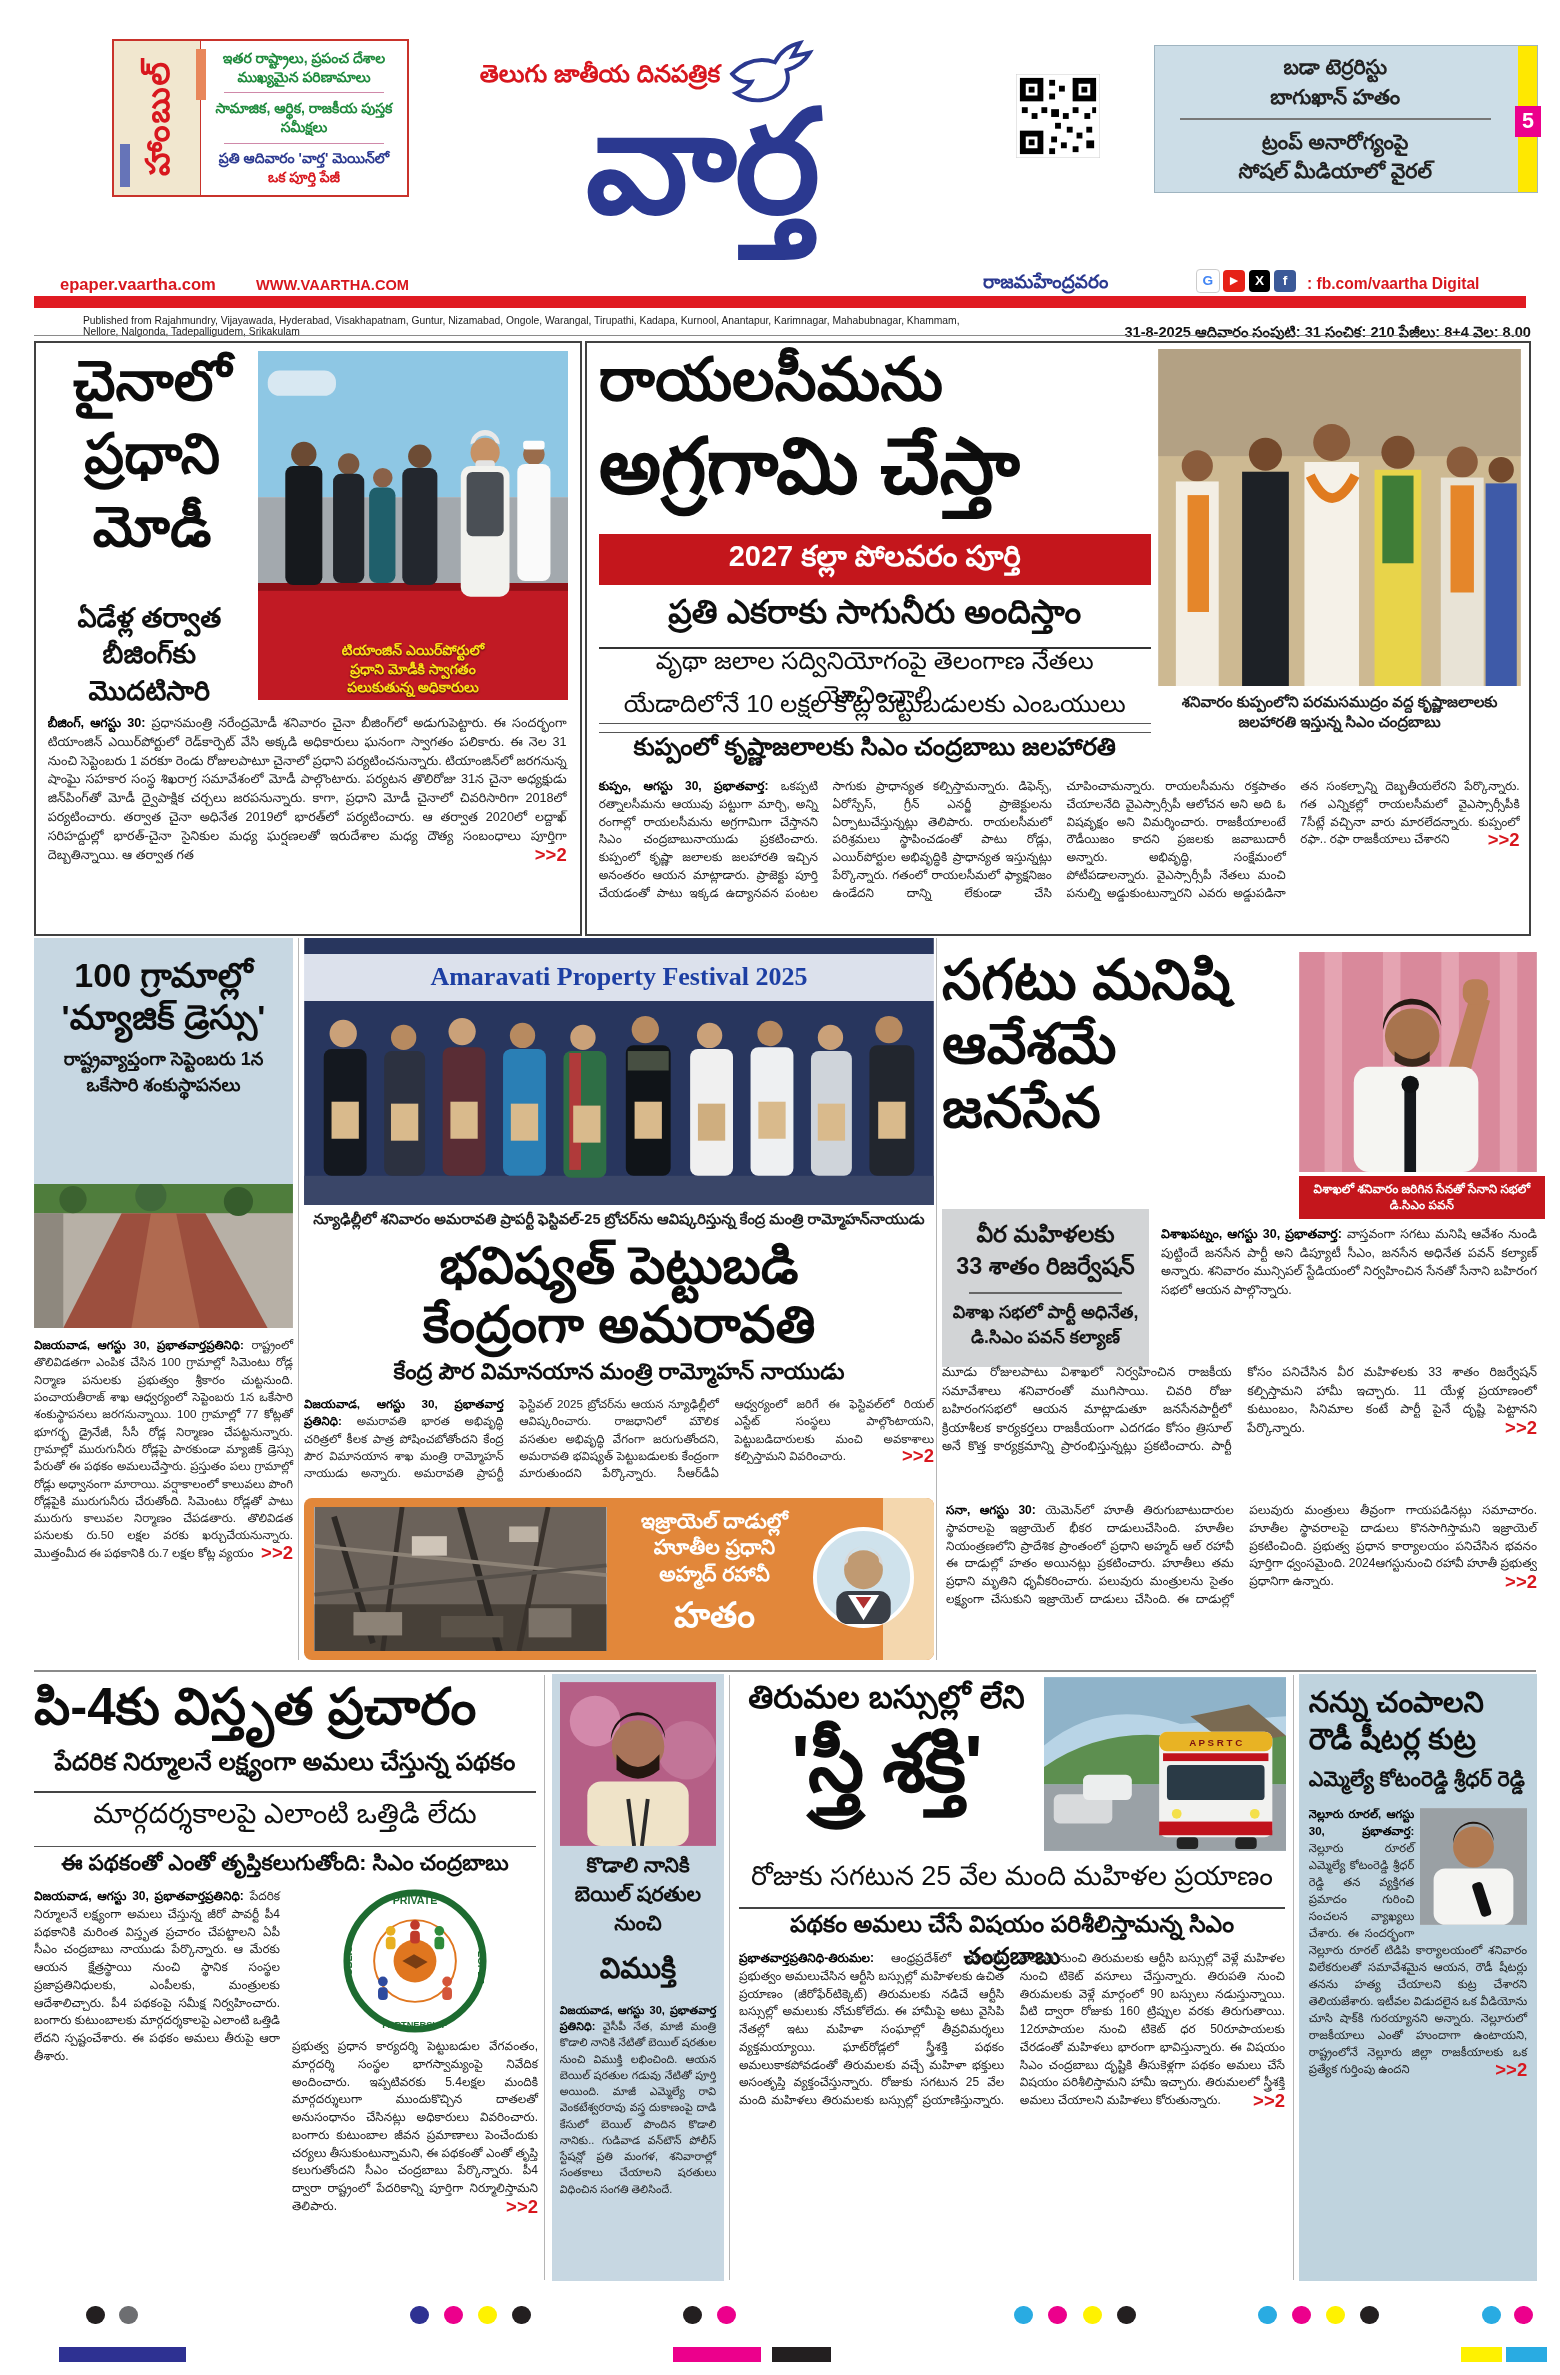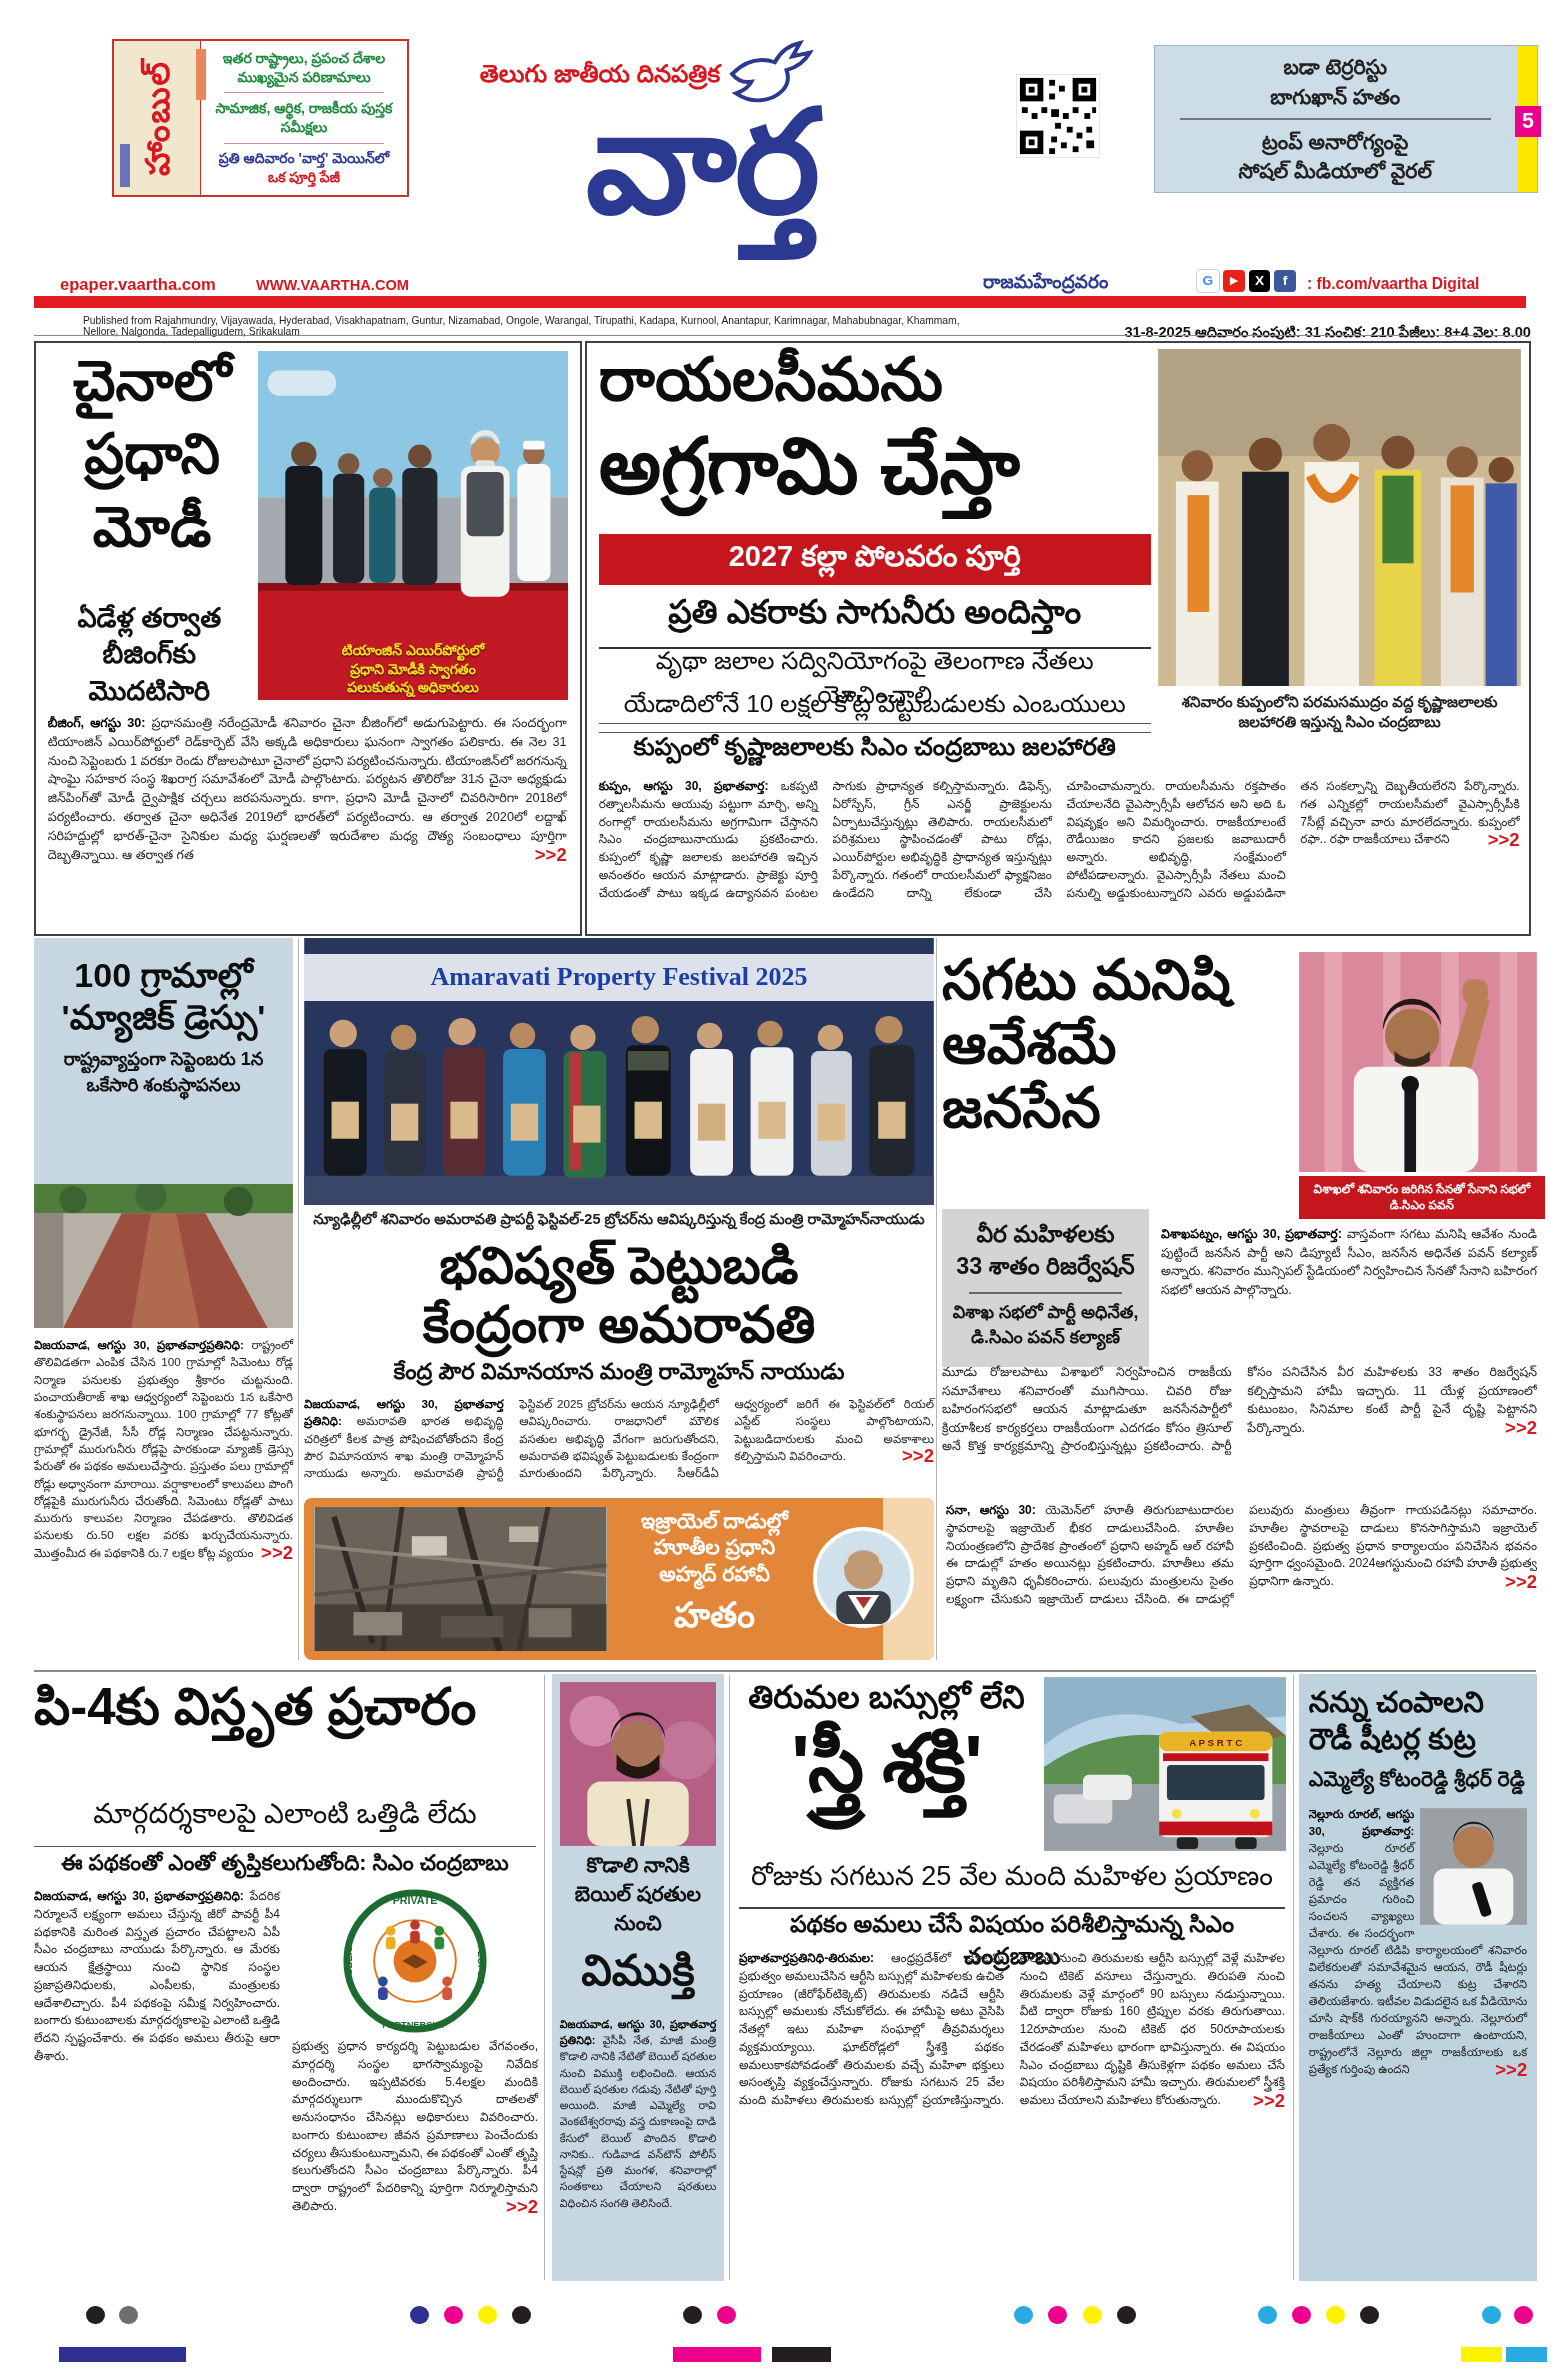--- a/index.html
+++ b/index.html
@@ -423,20 +423,21 @@
     <span>మూడు రోజులపాటు విశాఖలో నిర్వహించిన రాజకీయ సమావేశాలు శనివారంతో ముగిసాయి. చివరి రోజు బహిరంగసభలో ఆయన మాట్లాడుతూ జనసేనపార్టీలో క్రియాశీలక కార్యకర్తలు రాజకీయంగా ఎదగడం కోసం త్రిసూల్ అనే కొత్త కార్యక్రమాన్ని ప్రారంభిస్తున్నట్లు ప్రకటించారు. పార్టీ కోసం పనిచేసిన వీర మహిళలకు 33 శాతం రిజర్వేషన్ కల్పిస్తామని హామీ ఇచ్చారు. 11 యేళ్ల ప్రయాణంలో కుటుంబం, సినిమాల కంటే పార్టీ పైనే దృష్టి పెట్టానని పేర్కొన్నారు.</span>
     <span class="jump">&gt;&gt;2</span>
   </div>
 
   <div class="abs rule-h" style="left:34px;top:1670px;width:1502px;height:2px;"></div>
   <div class="abs rule-v" style="left:544px;top:1675px;width:1px;height:605px;"></div>
   <div class="abs rule-v" style="left:729px;top:1675px;width:1px;height:605px;"></div>
   <div class="abs rule-v" style="left:1293px;top:1675px;width:1px;height:605px;"></div>
 
   <div class="abs hl-xl" style="left:34px;top:1677px;width:502px;font-size:51px;">పి-4కు విస్తృత ప్రచారం</div>
+  <div class="abs ctr" style="left:34px;top:1748px;width:502px;font-size:24.4px;font-weight:bold;border-bottom:2px solid #444;padding-bottom:8.8px;">పేదరిక నిర్మూలనే లక్ష్యంగా అమలు చేస్తున్న పథకం</div>
   <div class="abs ctr" style="left:34px;top:1798px;width:502px;font-size:28px;border-bottom:1px solid #555;padding-bottom:8.8px;">మార్గదర్శకాలపై ఎలాంటి ఒత్తిడి లేదు</div>
   <div class="abs ctr" style="left:34px;top:1851px;width:502px;font-size:21.5px;font-weight:bold;">ఈ పథకంతో ఎంతో తృప్తికలుగుతోంది: సిఎం చంద్రబాబు</div>
   <div class="abs bt" style="left:34px;top:1888px;width:246px;height:388px;font-size:12px;">
     <span class="dl">విజయవాడ, ఆగస్టు 30, ప్రభాతవార్తప్రతినిధి:</span> <span>పేదరిక నిర్మూలనే లక్ష్యంగా అమలు చేస్తున్న జీరో పావర్టీ పీ4 పథకానికి మరింత విస్తృత ప్రచారం చేపట్టాలని ఏపీ సీఎం చంద్రబాబు నాయుడు పేర్కొన్నారు. ఆ మేరకు ఆయన క్షేత్రస్థాయి నుంచి స్థానిక సంస్థల ప్రజాప్రతినిధులకు, ఎంపీలకు, మంత్రులకు ఆదేశాలిచ్చారు. పీ4 పథకంపై సమీక్ష నిర్వహించారు. బంగారు కుటుంబాలకు మార్గదర్శకాలపై ఎలాంటి ఒత్తిడి లేదని స్పష్టంచేశారు. ఈ పథకం అమలు తీరుపై ఆరా తీశారు.</span>
   </div>
   <div class="abs" style="left:292px;top:1888px;width:246px;height:388px;">
     <div class="ctr">
       <svg width="146" height="146" viewBox="0 0 150 150">
         <circle cx="75" cy="75" r="70" fill="#fff" stroke="#1d6b30" stroke-width="7"></circle>
         <circle cx="75" cy="75" r="42" fill="none" stroke="#e0761f" stroke-width="2"></circle>
@@ -475,21 +476,21 @@
         <rect x="28" y="102" width="104" height="66" rx="14" fill="#efe3c8"></rect>
         <circle cx="80" cy="66" r="27" fill="#a9745a"></circle>
         <path d="M52 60 a28 28 0 0 1 56 -2 q-6 -24 -28 -24 q-22 0 -28 26 Z" fill="#1d1410"></path>
         <path d="M58 74 q22 26 44 0 l0 16 q-22 18 -44 0 Z" fill="#241710"></path>
         <path d="M70 120 L76 168 M90 120 L84 168" stroke="#2a2a2a" stroke-width="4"></path>
       </svg>
     </div>
     <div class="ctr" style="margin-top:179px;">
       <div style="font-size:20.5px;font-weight:800;">కొడాలి నానికి</div>
       <div style="font-size:20.5px;font-weight:800;">బెయిల్ షరతుల నుంచి</div>
-      <div style="font-size:43px;font-weight:800;margin-top:6px;">విముక్తి</div>
+      <div style="font-size:29px;font-weight:800;margin-top:12px;">విముక్తి</div>
     </div>
     <div class="bt" style="margin:9.8px 7.8px 0 7.8px;font-size:11px;">
       <span class="dl">విజయవాడ, ఆగస్టు 30, ప్రభాతవార్త ప్రతినిధి:</span> <span>వైసీపీ నేత, మాజీ మంత్రి కొడాలి నానికి నేటితో బెయిల్ షరతుల నుంచి విముక్తి లభించింది. ఆయన బెయిల్ షరతుల గడువు నేటితో పూర్తి అయింది. మాజీ ఎమ్మెల్యే రావి వెంకటేశ్వరరావు వస్త్ర దుకాణంపై దాడి కేసులో బెయిల్ పొందిన కొడాలి నానికు.. గుడివాడ వన్‌టౌన్ పోలీస్ స్టేషన్లో ప్రతి మంగళ, శనివారాల్లో సంతకాలు చేయాలని షరతులు విధించిన సంగతి తెలిసిందే.</span>
     </div>
   </div>
 
   <div class="abs hl-xl ctr" style="left:739px;top:1679px;width:295px;font-size:32px;">తిరుమల బస్సుల్లో లేని</div>
   <div class="abs hl-xl ctr" style="left:737px;top:1718px;width:298px;font-size:80px;font-weight:900;letter-spacing:-2px;">'స్త్రీ శక్తి'</div>
   <div class="photo" style="left:1044px;top:1677px;width:242px;height:174px;">
     <svg width="242" height="174" viewBox="0 0 248 178">

